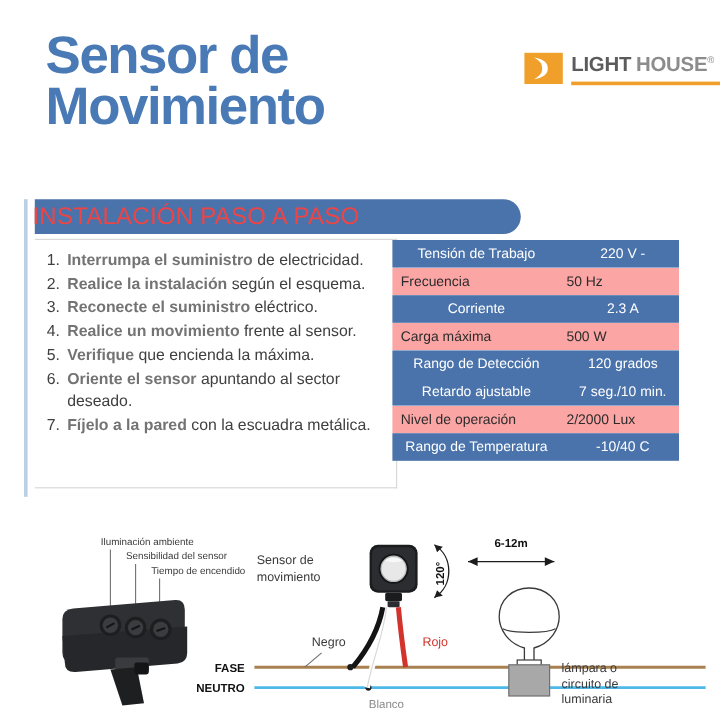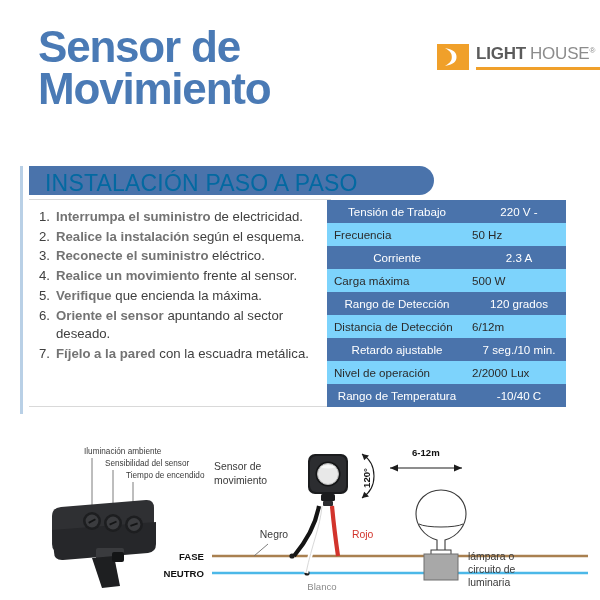--- a/index.html
+++ b/index.html
@@ -27,35 +27,35 @@
   
   #brand-logo{position:absolute;left:437px;top:44px;display:flex;align-items:flex-start;}
   #logo-mark{
     width:32px;height:26px;background:#f0a02a;position:relative;flex:0 0 auto;
     margin-right:7px;
   }
   #logo-mark svg{position:absolute;left:0;top:0;}
   #logo-words{position:relative;padding-top:1px;}
   #logo-words .lw{font-size:17px;letter-spacing:-0.2px;line-height:1;}
   #logo-light{font-weight:bold;color:#5b5b5b;}
-  #logo-house{font-weight:normal;color:#8c8c8c;margin-left:4px;}
+  #logo-house{font-weight:bold;color:#8c8c8c;margin-left:4px;}
   #logo-reg{font-size:8px;color:#8c8c8c;vertical-align:super;}
   #logo-underline{height:3px;background:#f0a02a;margin-top:4px;width:132px;}
 
   
   #install-panel{
     position:absolute;left:20px;top:166px;width:548px;height:248px;
     border-left:3px solid #b9d0e6;
   }
   #install-header{
     position:absolute;left:6px;top:0;width:405px;height:29px;
     background:#4a73ab;border-top-right-radius:15px;border-bottom-right-radius:15px;
   }
   #install-header-label{
-    position:absolute;left:22px;top:4px;color:#0369a1;font-size:23px;letter-spacing:0.2px;
+    position:absolute;left:4px;top:4px;color:#ef4444;font-size:20px;letter-spacing:0.2px;
   }
   #steps-card{
     position:absolute;left:6px;top:33px;width:302px;height:208px;
     background:#ffffff;border:1px solid #d9d9d9;border-left:none;
     box-sizing:border-box;
   }
   #steps-list{margin:0;padding:8px 4px 0 10px;list-style:none;}
   #steps-list li{
     font-size:13.2px;color:#404040;line-height:1.42;
     padding-left:17px;position:relative;margin-bottom:1px;
@@ -69,21 +69,21 @@
     border-collapse:collapse;table-layout:fixed;
   }
   #spec-table td{
     font-size:11.6px;padding:3px 0 3px 7px;height:17px;
     white-space:nowrap;overflow:hidden;
   }
   #spec-table td.val{padding-left:12px;}
   #spec-table col.c1{width:133px;}
   #spec-table col.c2{width:106px;}
   #spec-table tr.odd td{background:#4a73ab;color:#ffffff;text-align:center;}
-  #spec-table tr.even td{background:#7dd3fc;color:#2b2b2b;}
+  #spec-table tr.even td{background:#fca5a5;color:#2b2b2b;}
 
   
   #diagram{position:absolute;left:16px;top:432px;width:600px;height:168px;}
   #diagram svg{display:block;}
   .dlabel{font-family:"Liberation Sans",sans-serif;fill:#3a3a3a;font-size:8.2px;}
   .dlabel-b{font-family:"Liberation Sans",sans-serif;fill:#111;font-size:9.6px;font-weight:bold;}
   .dlabel-m{font-family:"Liberation Sans",sans-serif;fill:#3a3a3a;font-size:10.4px;}
   .dlabel-red{font-family:"Liberation Sans",sans-serif;fill:#d2342c;font-size:10.4px;}
   .dlabel-gray{font-family:"Liberation Sans",sans-serif;fill:#8a8a8a;font-size:9.6px;}
   .leader{stroke:#6d6d6d;stroke-width:0.9;fill:none;}
@@ -149,24 +149,20 @@
           <td class="lab">Corriente</td>
           <td class="val">2.3  A</td>
         </tr>
         <tr class="even">
           <td class="lab">Carga máxima</td>
           <td class="val">500 W</td>
         </tr>
         <tr class="odd">
           <td class="lab">Rango de Detección</td>
           <td class="val">120 grados</td>
-        </tr>
-        <tr class="even">
-          <td class="lab">Distancia de Detección</td>
-          <td class="val">6/12m</td>
         </tr>
         <tr class="odd">
           <td class="lab">Retardo ajustable</td>
           <td class="val">7 seg./10 min.</td>
         </tr>
         <tr class="even">
           <td class="lab">Nivel de operación</td>
           <td class="val">2/2000 Lux</td>
         </tr>
         <tr class="odd">

